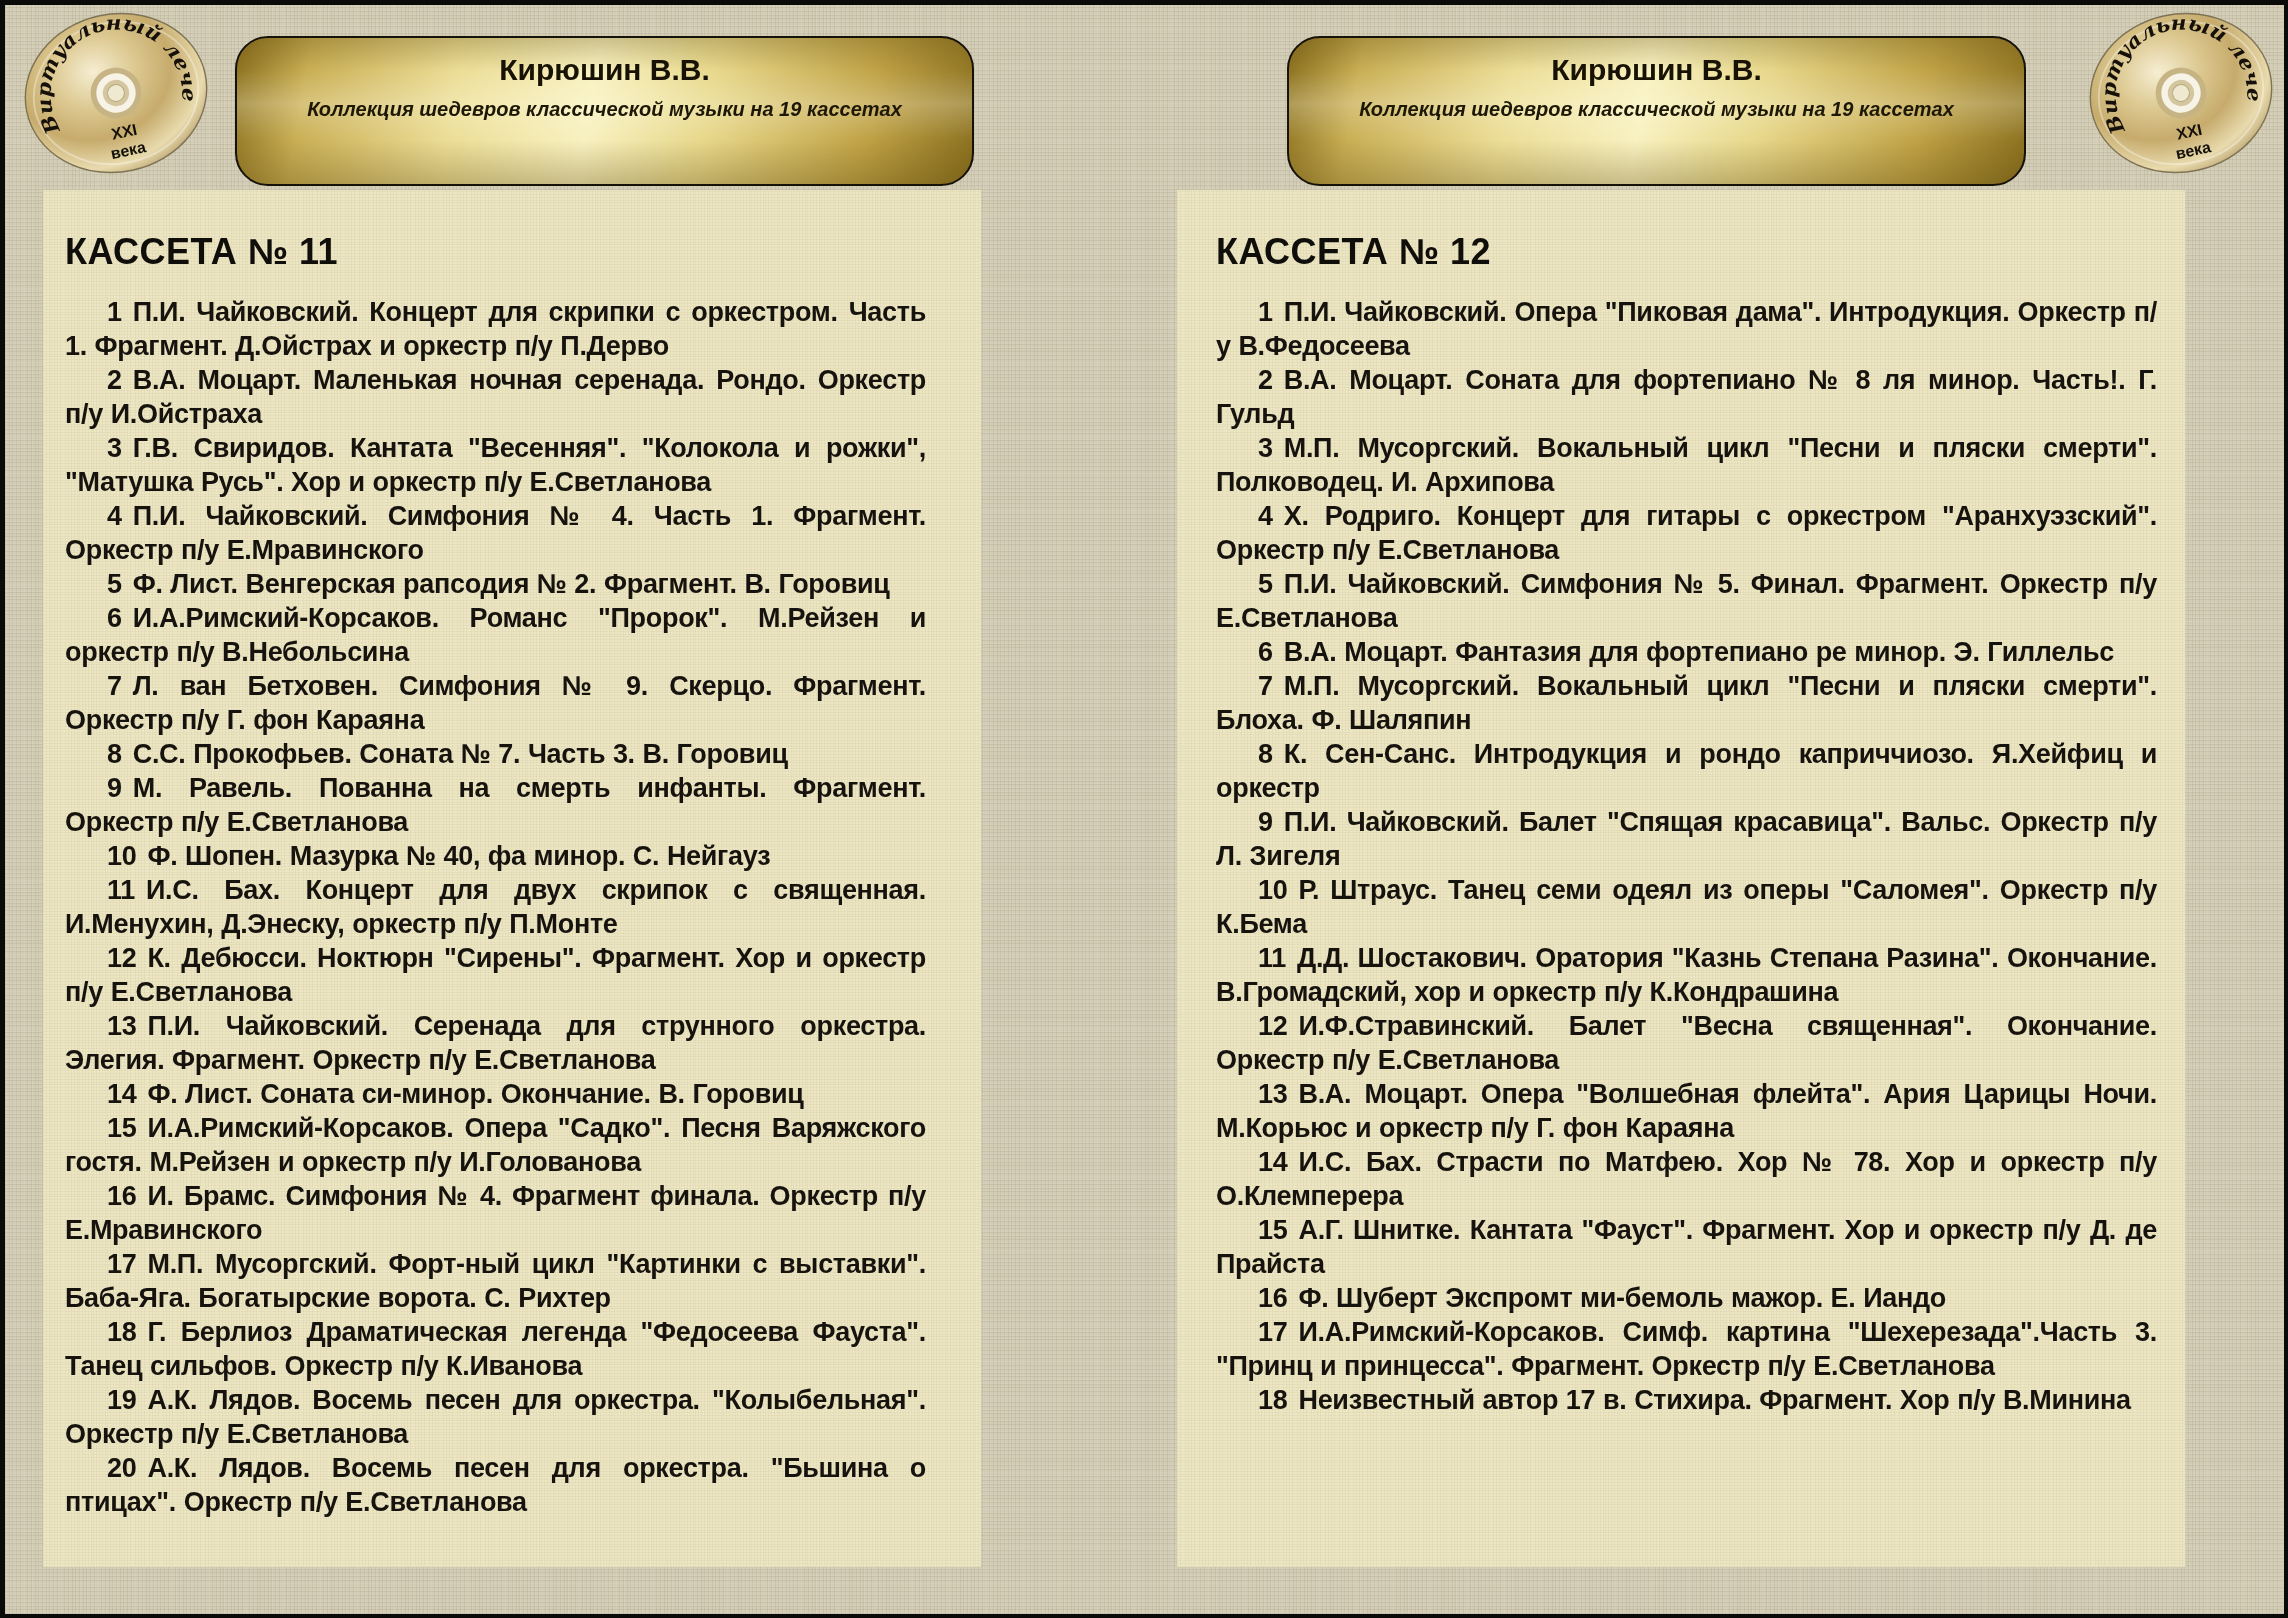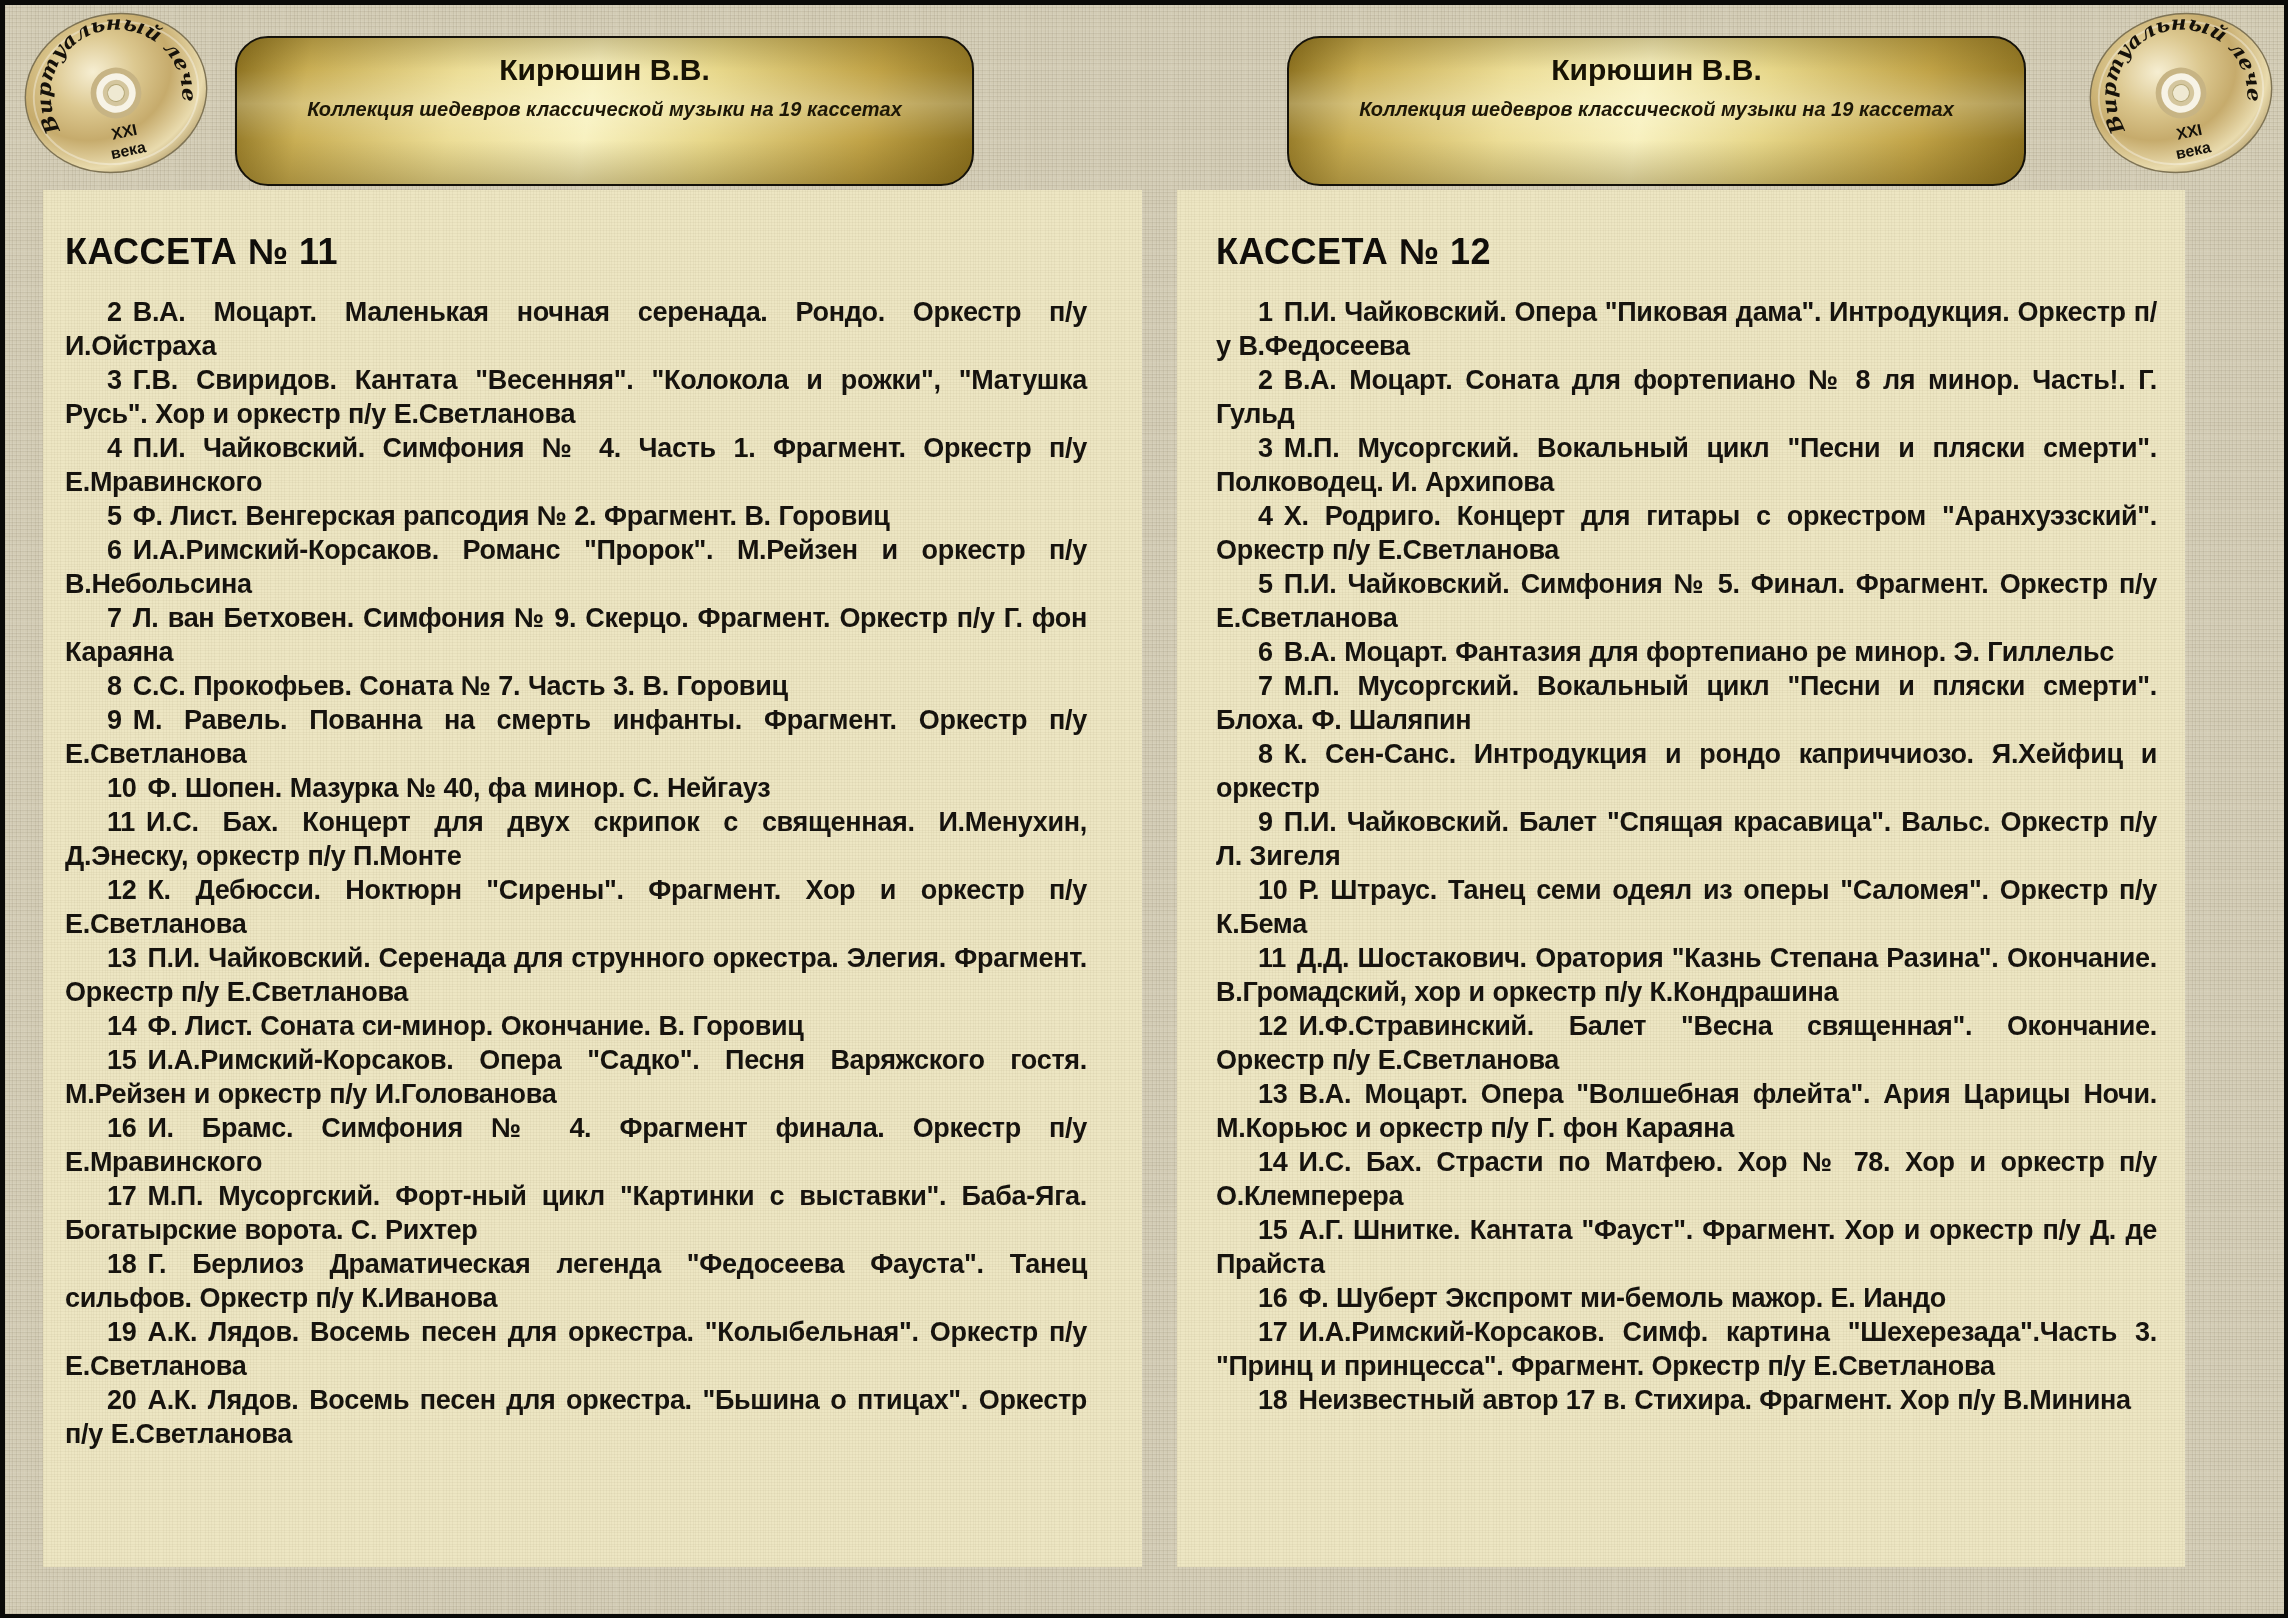--- a/index.html
+++ b/index.html
@@ -14,21 +14,21 @@
     color:#14110c;
   }
   .page{
     position:absolute; top:185px; height:1377px; box-sizing:border-box;
     background-color:#ede6c3;
     background-image:
       repeating-linear-gradient(0deg, rgba(140,126,88,.07) 0 0.9px, transparent 0.9px 2.8px),
       repeating-linear-gradient(90deg, rgba(140,126,88,.07) 0 0.9px, transparent 0.9px 2.8px);
     overflow:hidden;
   }
-  .page-left{ left:38px;  width:1099px; padding:0 55px 0 22px; }
+  .page-left{ left:38px;  width:938px; padding:0 55px 0 22px; }
   .page-right{ left:1172px; width:1008px; padding:0 28px 0 39px; }
 
   .cassette-heading{
     margin:41px 0 22px 0; font-size:36px; font-weight:700; letter-spacing:0.5px; color:#100e0a;
   }
   .track{
     margin:0; font-size:27px; font-weight:700; line-height:34px;
     text-align:justify; text-indent:42px; letter-spacing:-0.3px; word-spacing:0.5px; color:#16130e;
   }
   .track .num{ margin-right:11px; }
@@ -123,20 +123,21 @@
 
   <div class="banner banner-right">
     <div class="author">Кирюшин В.В.</div>
     <div class="subtitle">Коллекция шедевров классической музыки на 19 кассетах</div>
   </div>
 
   <div class="page page-left">
     <h2 class="cassette-heading">КАССЕТА № 11</h2>
     <div>
 
+        <p class="track"><span class="num">1</span><span>П.И. Чайковский. Концерт для скрипки с оркестром. Часть 1. Фрагмент. Д.Ойстрах и оркестр п/у П.Дерво</span></p>
 
         <p class="track"><span class="num">2</span><span>В.А. Моцарт. Маленькая ночная серенада. Рондо. Оркестр п/у И.Ойстраха</span></p>
 
         <p class="track"><span class="num">3</span><span>Г.В. Свиридов. Кантата "Весенняя". "Колокола и рожки", "Матушка Русь". Хор и оркестр п/у Е.Светланова</span></p>
 
         <p class="track"><span class="num">4</span><span>П.И. Чайковский. Симфония № 4. Часть 1. Фрагмент. Оркестр п/у Е.Мравинского</span></p>
 
         <p class="track"><span class="num">5</span><span>Ф. Лист. Венгерская рапсодия № 2. Фрагмент. В. Горовиц</span></p>
 
         <p class="track"><span class="num">6</span><span>И.А.Римский-Корсаков. Романс "Пророк". М.Рейзен и оркестр п/у В.Небольсина</span></p>

